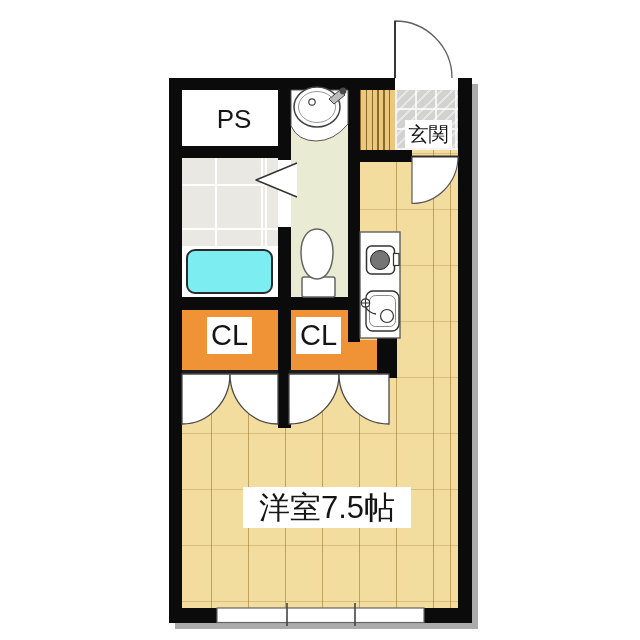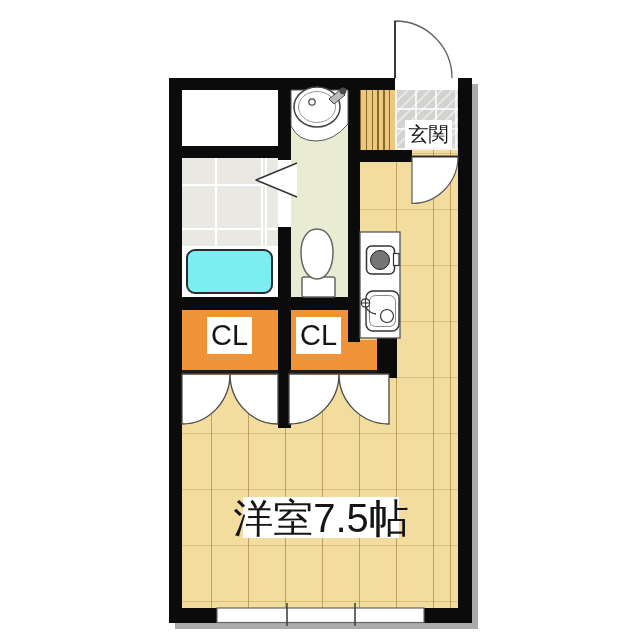--- a/index.html
+++ b/index.html
@@ -136,17 +136,18 @@
       </g>
     </g>
 
     <g>
       <rect x="217" y="608" width="207" height="14.5" fill="#ffffff" stroke="#666666" stroke-width="1.2"></rect>
       <line x1="287" y1="603" x2="287" y2="626" stroke="#444444" stroke-width="1.6"></line>
       <line x1="355" y1="603" x2="355" y2="626" stroke="#444444" stroke-width="1.6"></line>
     </g>
   </svg>
 
+  <div class="label" style="left:190px;top:92px;width:88px;height:54px;font-size:26px;">PS</div>
   <div class="label" style="left:405px;top:120px;width:47px;height:28px;font-size:20px;">玄関</div>
   <div class="label" style="left:207px;top:317px;width:45px;height:37px;font-size:29px;">CL</div>
   <div class="label" style="left:296px;top:317px;width:45px;height:37px;font-size:29px;">CL</div>
-  <div class="label" style="left:243px;top:487px;width:156px;height:41px;font-size:40px;margin-top:10px;">洋室7.5帖</div>
+  <div class="label" style="left:243px;top:487px;width:168px;height:41px;font-size:31px;">洋室7.5帖</div>
 </div>
 
 </body></html>

